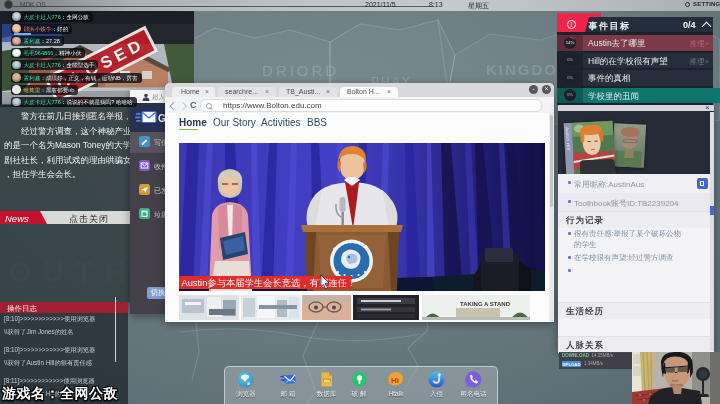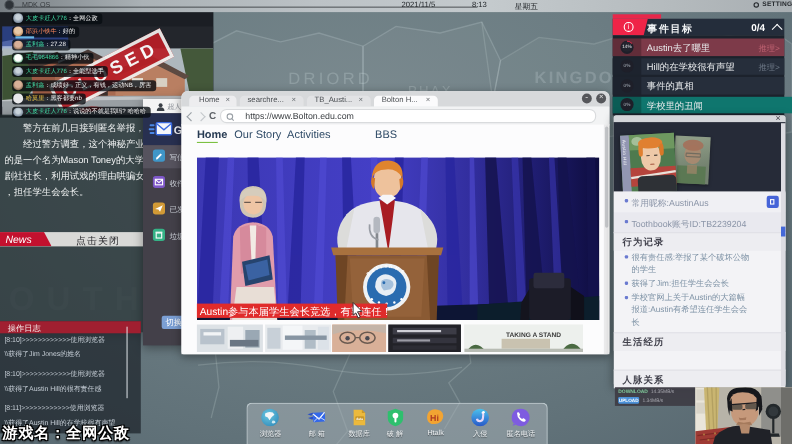--- a/index.html
+++ b/index.html
@@ -24,21 +24,21 @@
   
   #news{left:0;top:104px;width:130px;height:198px;background:rgba(34,44,46,.66);z-index:2;}
   #newstext{position:absolute;left:4px;top:5px;width:126px;font-size:8.5px;line-height:14.5px;color:#f0f2f2;overflow:hidden;height:95px;}
   .nl{white-space:nowrap;overflow:hidden;width:126px;}
   #newsbar{position:absolute;left:0;top:107px;width:130px;height:13px;background:#d9d9d7;}
   #newsred{position:absolute;left:0;top:0;width:47px;height:13px;background:#c3112e;
     clip-path:polygon(0 0,40px 0,47px 13px,0 13px);}
   #newsred span{position:absolute;left:5px;top:1.5px;font-size:9.5px;font-weight:normal;font-style:italic;color:#fff;}
   #newsclose{position:absolute;left:50px;top:2px;width:78px;font-size:9px;color:#26262a;letter-spacing:1px;text-align:center;}
   
-  #log{left:0;top:292px;width:128px;height:102px;background:rgba(28,34,42,.72);z-index:11;}
+  #log{left:0;top:302px;width:128px;height:102px;background:rgba(28,34,42,.72);z-index:11;}
   #loghead{position:absolute;left:0;top:0;width:128px;height:10.5px;background:#a01f30;}
   #loghead span{position:absolute;left:7px;top:1.5px;font-size:7.5px;color:#f4e8e8;}
   .logline{position:absolute;left:4px;font-size:6.3px;color:#c6ced6;white-space:nowrap;}
   #gamename{left:2px;top:385px;z-index:13;font-size:14px;font-weight:bold;color:#fff;letter-spacing:0.5px;
     text-shadow:1px 1px 0 #000,-1px 1px 0 #000,1px -1px 0 #000,-1px -1px 0 #000,0 2px 2px rgba(0,0,0,.8);}
   
   #mail{left:130px;top:90px;width:36px;height:224px;z-index:3;background:#434049;}
   #mailtop{position:absolute;left:0;top:0;width:36px;height:13px;background:#f4f4f4;}
   #mailbtn{position:absolute;left:16.5px;top:197px;width:20px;height:11.5px;background:#7b9fd4;border-radius:2px;
     font-size:7.5px;color:#fff;padding-left:4px;line-height:11.5px;overflow:hidden;white-space:nowrap;}
@@ -262,21 +262,21 @@
       <span style="position:absolute;left:5px;top:2.6px;width:4.2px;height:4.2px;border:1px solid #9aa0a6;border-radius:50%;"></span>
       <span style="position:absolute;left:9.2px;top:7.4px;width:2.6px;height:1px;background:#9aa0a6;transform:rotate(45deg);"></span>
       <span id="urltext">https://www.Bolton.edu.com</span>
     </div>
   </div>
   <div id="content">
     <div class="navitem" style="left:14px;top:4px;font-weight:bold;color:#263a52;">Home</div>
     <div style="position:absolute;left:14px;top:15.5px;width:19px;height:1.6px;background:#7cc142;"></div>
     <div class="navitem" style="left:48px;top:4px;">Our Story</div>
     <div class="navitem" style="left:96px;top:4px;">Activities</div>
-    <div class="navitem" style="left:142px;top:4px;margin-left:34px;">BBS</div>
+    <div class="navitem" style="left:142px;top:4px;">BBS</div>
     <div style="position:absolute;left:13.5px;top:30px;width:366px;height:148px;overflow:hidden;">
       <svg width="366" height="148" viewBox="0 0 366 148">
         <defs>
           <linearGradient id="curt" x1="0" y1="0" x2="1" y2="0">
             <stop offset="0" stop-color="#3c38b4"></stop>
               <stop offset="0.45" stop-color="#443fc6"></stop>
             <stop offset="0.68" stop-color="#322e9e"></stop>
               <stop offset="0.85" stop-color="#1e1c6e"></stop>
               <stop offset="1" stop-color="#0e0d3e"></stop>
           </linearGradient>
@@ -510,23 +510,22 @@
   <div class="irow" style="top:88.5px;background:#e9e9ef;">
       <div class="ib"></div>
       <div class="itx">Toothbook账号ID:TB2239204</div>
     </div>
   <div class="ihead" style="top:106.5px;">
       <span>行为记录</span>
     </div>
   <div class="bdot" style="top:127.5px;"></div>
   <div class="bitem" style="top:123.5px;">很有责任感:举报了某个破坏公物<br>的学生</div>
   <div class="bdot" style="top:151.5px;"></div>
-  <div class="bitem" style="top:147.5px;">获得了Jim:担任学生会会长</div>
+  <div class="bitem" style="top:147.5px;">在学校很有声望:经过警方调查</div>
   <div class="bdot" style="top:164.5px;"></div>
-  <div class="bitem" style="top:160.5px;">学校官网上关于Austin的大篇幅<br>报道:Austin有希望连任学生会会<br>长</div>
   <div class="ihead" style="top:231.5px;">
       <span>人脉关系</span>
     </div>
   <div class="ihead" style="top:197.5px;">
       <span>生活经历</span>
     </div>
   <div style="position:absolute;left:152px;top:7px;width:3.5px;height:239px;background:#dcdce2;"></div>
   <div style="position:absolute;left:152px;top:101px;width:3.5px;height:9px;background:#4468d8;"></div>
 </div>
 

